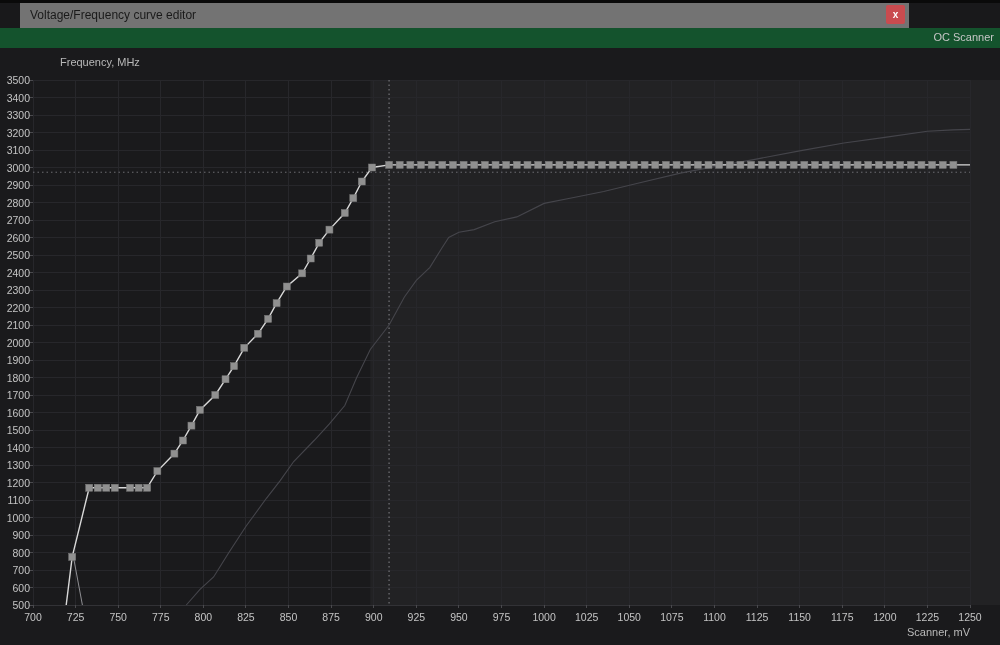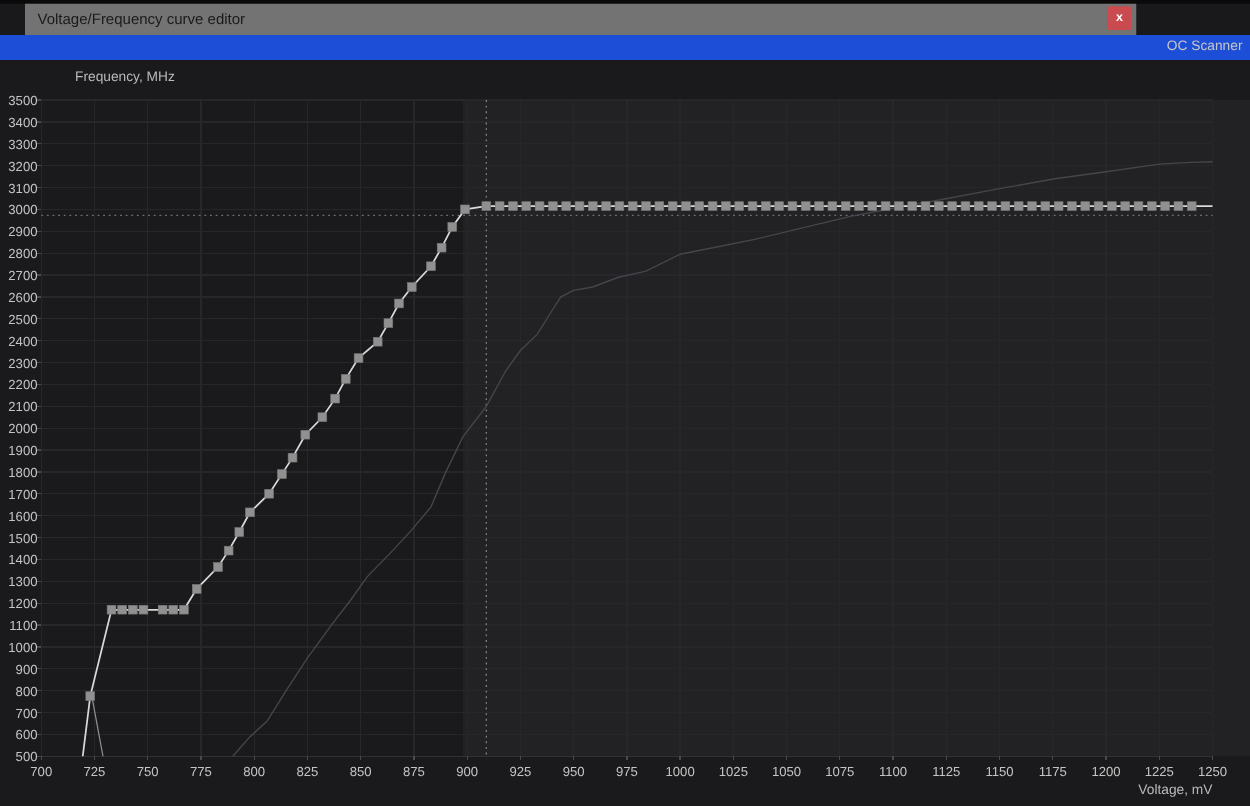--- a/index.html
+++ b/index.html
@@ -4,21 +4,21 @@
 <style>
   html,body{margin:0;padding:0;background:#0a0a0a;}
   #window{position:relative;width:1000px;height:645px;overflow:hidden;
           background:#19191b;font-family:"Liberation Sans",sans-serif;}
   #top-sliver{position:absolute;left:0;top:0;width:1000px;height:3px;background:#0a0a0a;}
   #titlebar{position:absolute;left:0;top:3px;width:889px;height:25px;background:#737373;margin-left:20px;}
   #title{position:absolute;left:10px;top:5px;font-size:12px;color:#1a1a1a;}
   #close-btn{position:absolute;right:4px;top:2px;width:19px;height:19px;background:#c94b4f;
              border-radius:2px;color:#fff;font-size:10px;font-weight:bold;text-align:center;
              line-height:19px;cursor:pointer;}
-  #toolbar{position:absolute;left:0;top:28px;width:1000px;height:20px;background:#1d4ed8;}
+  #toolbar{position:absolute;left:0;top:28px;width:1000px;height:20px;background:#14532d;}
   #oc-scanner{position:absolute;right:6px;top:3px;font-size:11px;color:#c6c6c6;cursor:pointer;}
   #chart-region{position:absolute;left:0;top:48px;width:1000px;height:597px;background:#1a1a1c;}
   #ylabel{position:absolute;left:30px;top:56px;font-size:11px;color:#b9b9b9;margin-left:30px;}
   #xlabel{position:absolute;right:30px;top:626px;font-size:11px;color:#b9b9b9;}
   svg{position:absolute;left:0;top:0;}
   svg text{font-family:"Liberation Sans",sans-serif;}
 </style>
 </head>
 <body>
 
@@ -287,14 +287,14 @@
       <rect x="886.0031818181818" y="161.375" width="7" height="7" fill="#909090" stroke="#7a7a7a" stroke-width="0.5"></rect>
       <rect x="896.6509090909091" y="161.375" width="7" height="7" fill="#909090" stroke="#7a7a7a" stroke-width="0.5"></rect>
       <rect x="907.2986363636363" y="161.375" width="7" height="7" fill="#909090" stroke="#7a7a7a" stroke-width="0.5"></rect>
       <rect x="917.9463636363636" y="161.375" width="7" height="7" fill="#909090" stroke="#7a7a7a" stroke-width="0.5"></rect>
       <rect x="928.5940909090909" y="161.375" width="7" height="7" fill="#909090" stroke="#7a7a7a" stroke-width="0.5"></rect>
       <rect x="939.2418181818182" y="161.375" width="7" height="7" fill="#909090" stroke="#7a7a7a" stroke-width="0.5"></rect>
       <rect x="949.8895454545454" y="161.375" width="7" height="7" fill="#909090" stroke="#7a7a7a" stroke-width="0.5"></rect>
     </svg>
 
   <div id="ylabel">Frequency, MHz</div>
-  <div id="xlabel">Voltage, mV</div>
+  <div id="xlabel">Scanner, mV</div>
 </div>
 
 </body></html>

